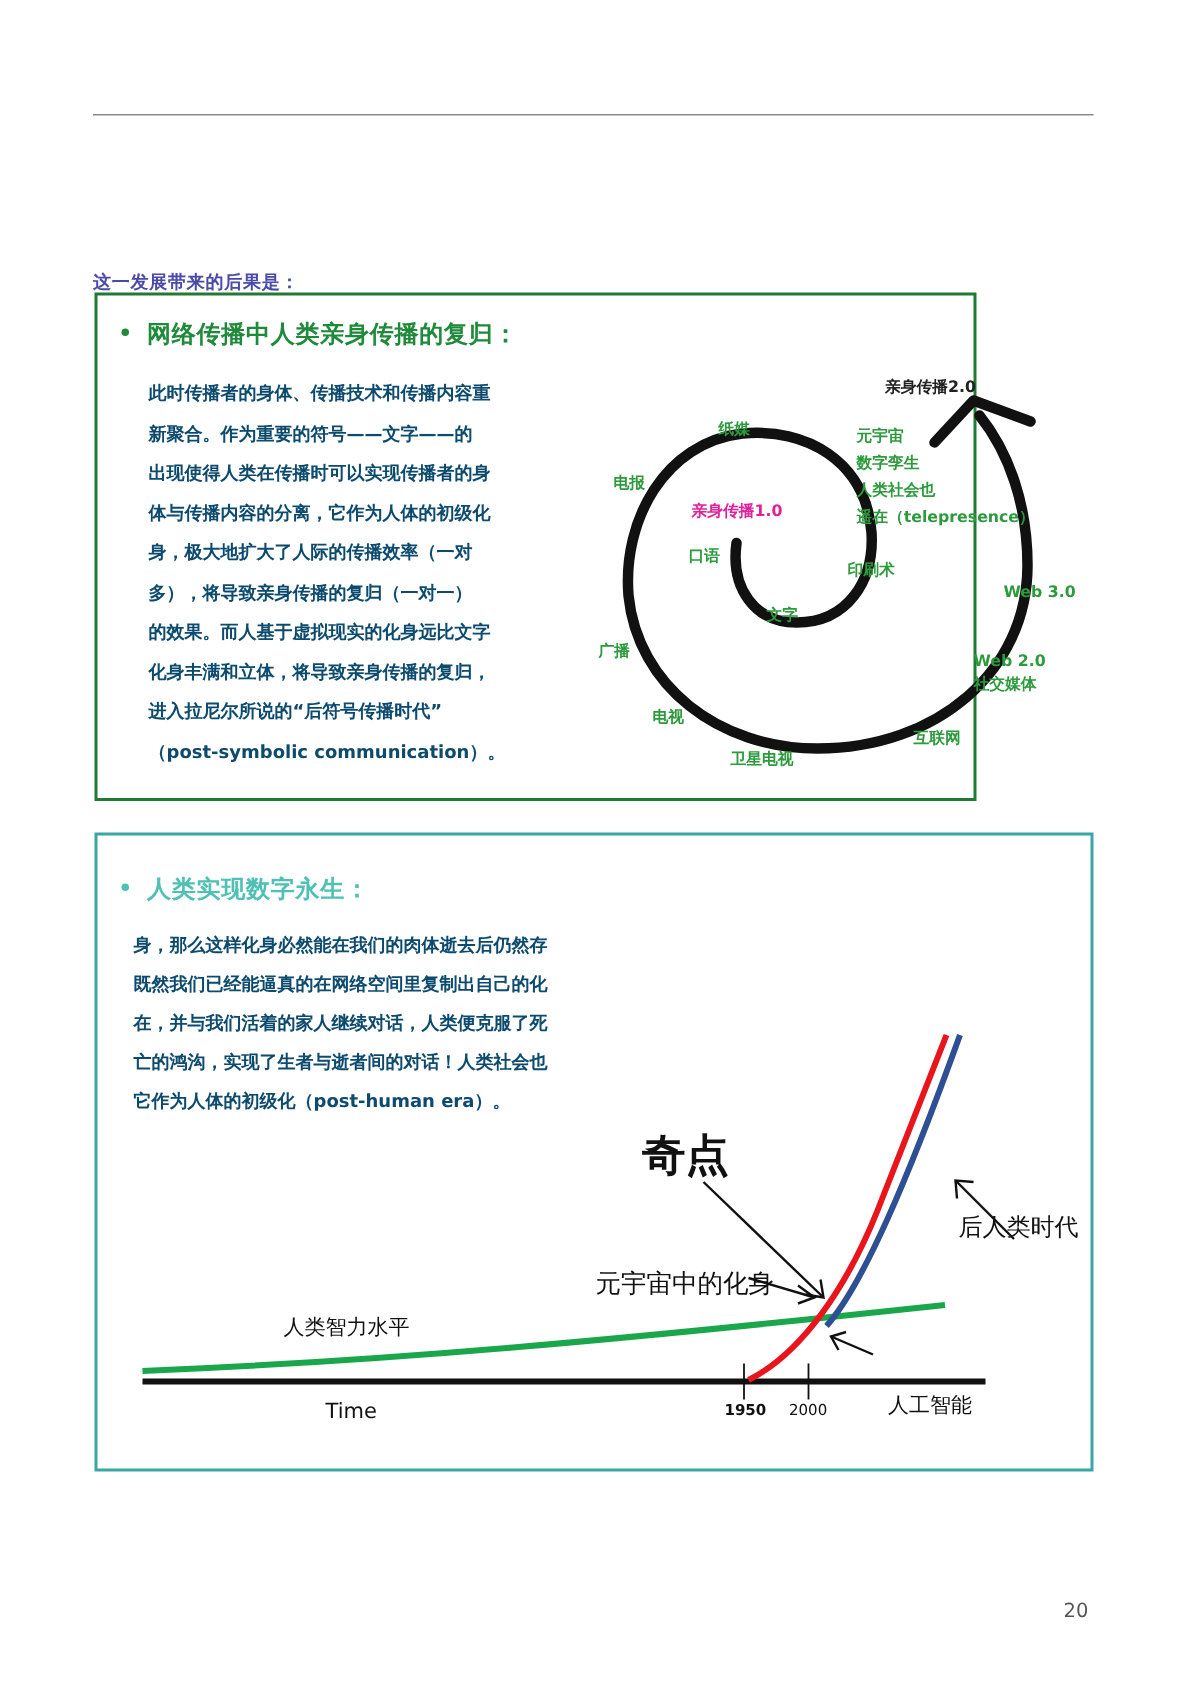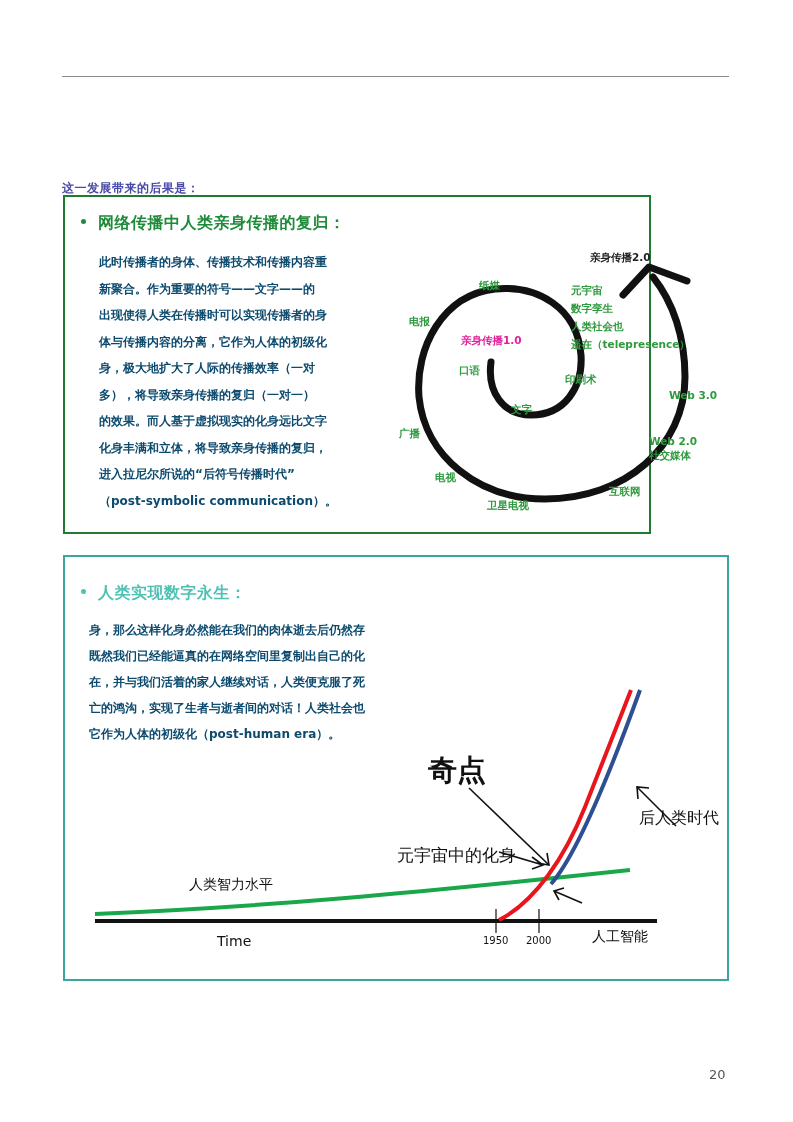--- a/index.html
+++ b/index.html
@@ -98,21 +98,21 @@
         <line x1="611" y1="269" x2="572" y2="230"></line>
         <polyline points="573,242 572,230 584,231"></polyline>
       </g>
     </svg>
     <div class="clbl" style="left:338px;top:194px;font-size:29px;font-weight:bold;margin-left:25px;">奇点</div>
     <div class="clbl" style="left:332px;top:287px;font-size:17px;">元宇宙中的化身</div>
     <div class="clbl" style="left:574px;top:251px;font-size:16px;">后人类时代</div>
     <div class="clbl" style="left:124px;top:319px;font-size:14px;">人类智力水平</div>
     <div class="clbl" style="left:527px;top:335px;font-size:14px;margin-top:36px;">人工智能</div>
     <div class="clbl" style="left:152px;top:376px;font-size:14px;">Time</div>
-    <div class="clbl" style="left:418px;top:378px;font-size:10px;">1950</div>
+    <div class="clbl" style="left:418px;top:378px;font-size:10px;font-weight:bold;">1950</div>
     <div class="clbl" style="left:461px;top:378px;font-size:10px;">2000</div>
   </div>
   <div class="bullet-title b2-title"><span class="dot"></span><span>人类实现数字永生：</span></div>
   <div class="para b2-para">
     <p>身，那么这样化身必然能在我们的肉体逝去后仍然存</p>
     <p>既然我们已经能逼真的在网络空间里复制出自己的化</p>
     <p>在，并与我们活着的家人继续对话，人类便克服了死</p>
     <p>亡的鸿沟，实现了生者与逝者间的对话！人类社会也</p>
     <p>它作为人体的初级化（post-human era）。</p>
   </div>

